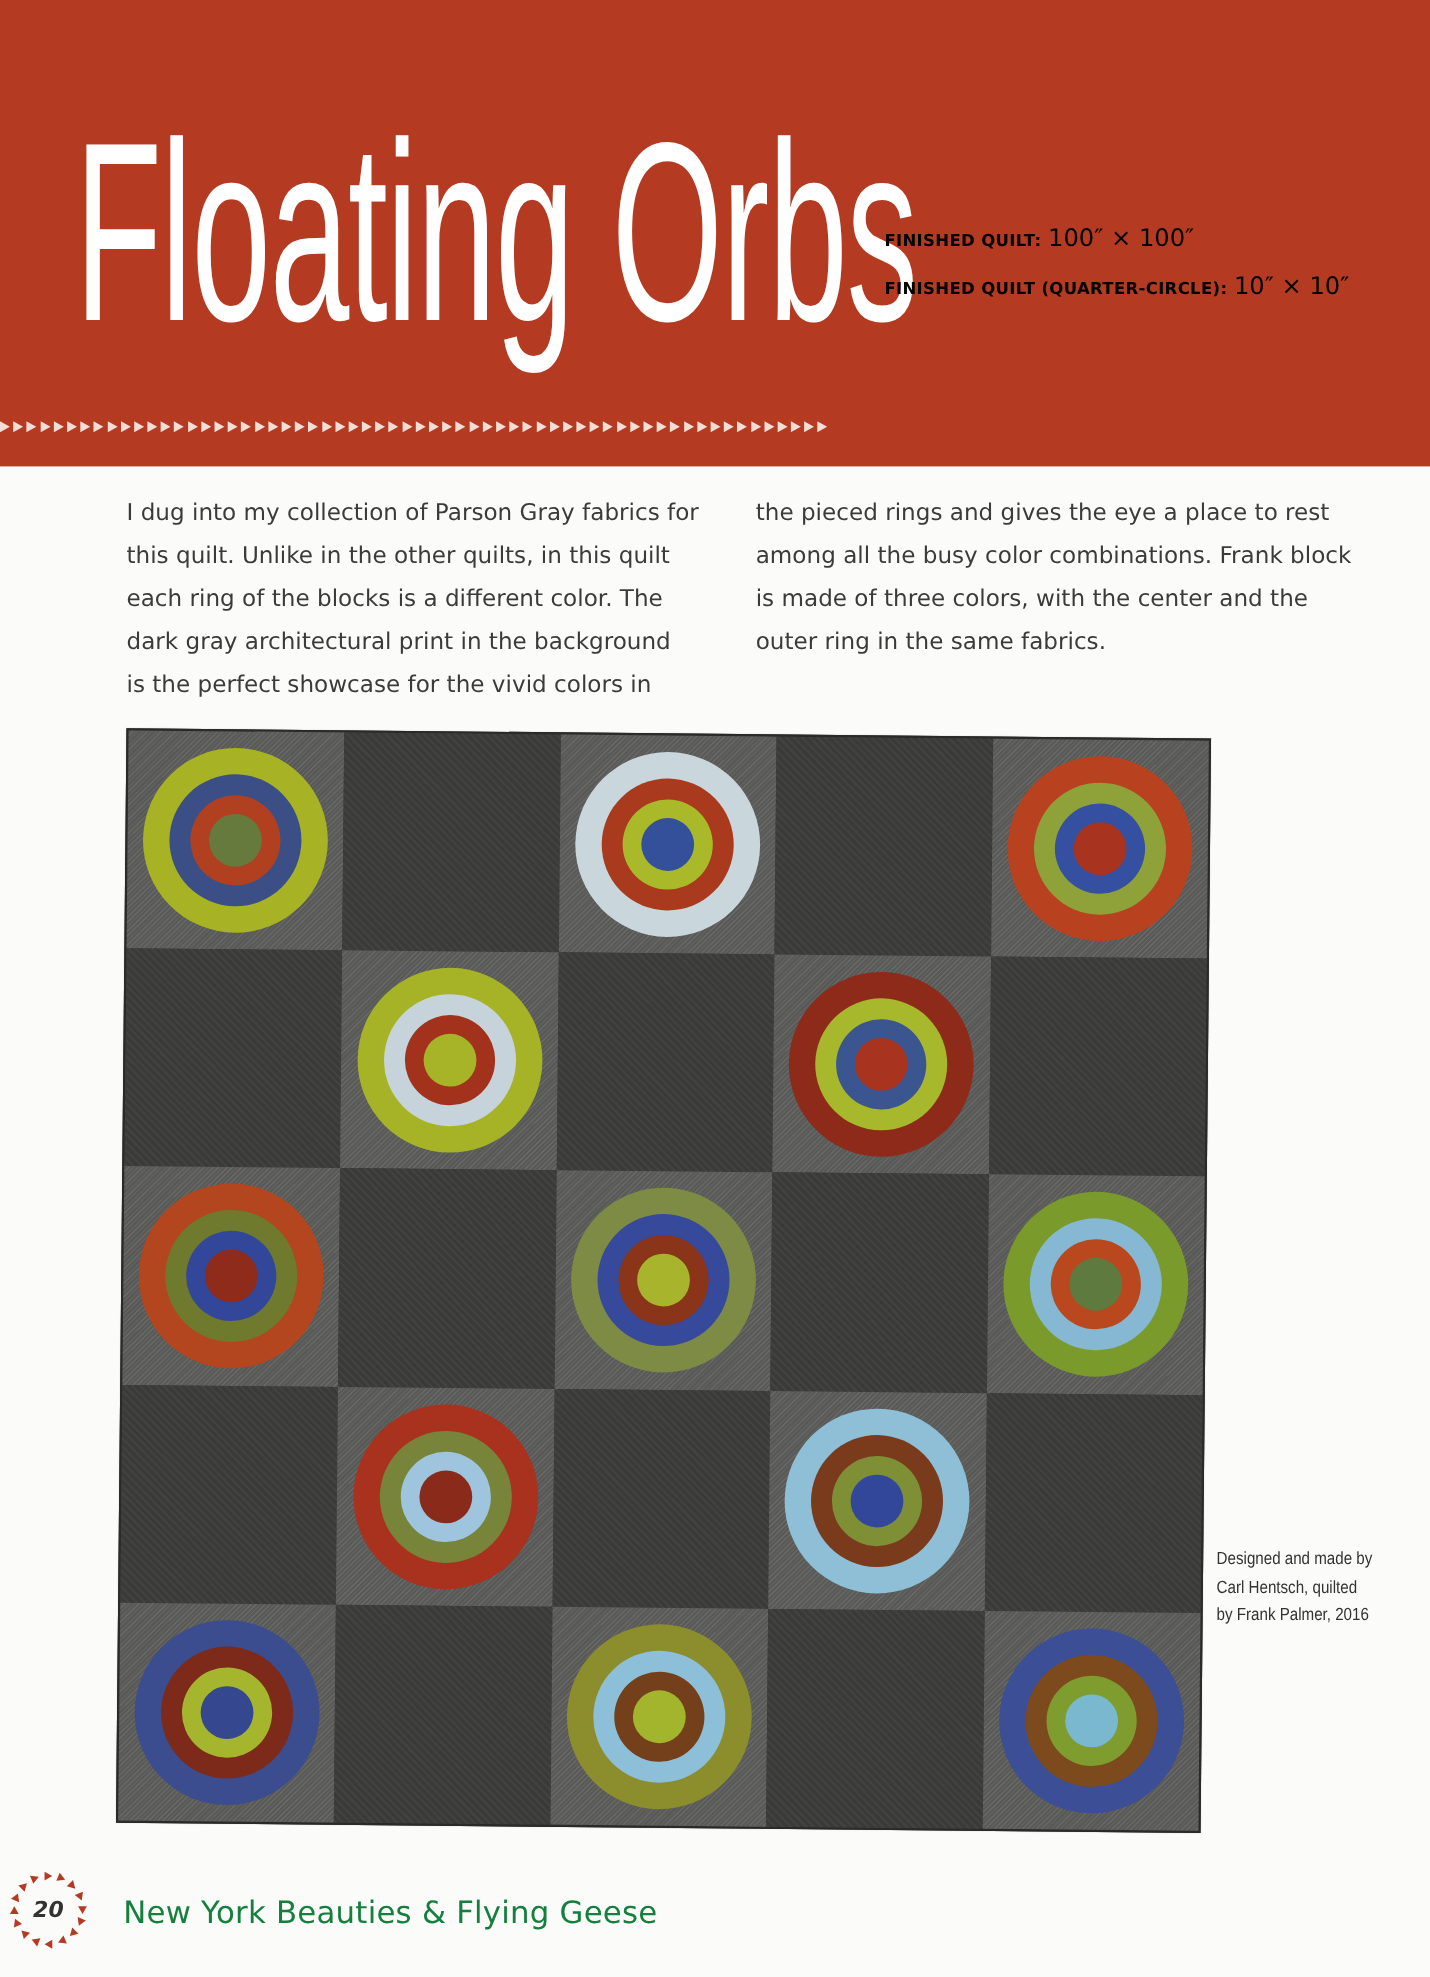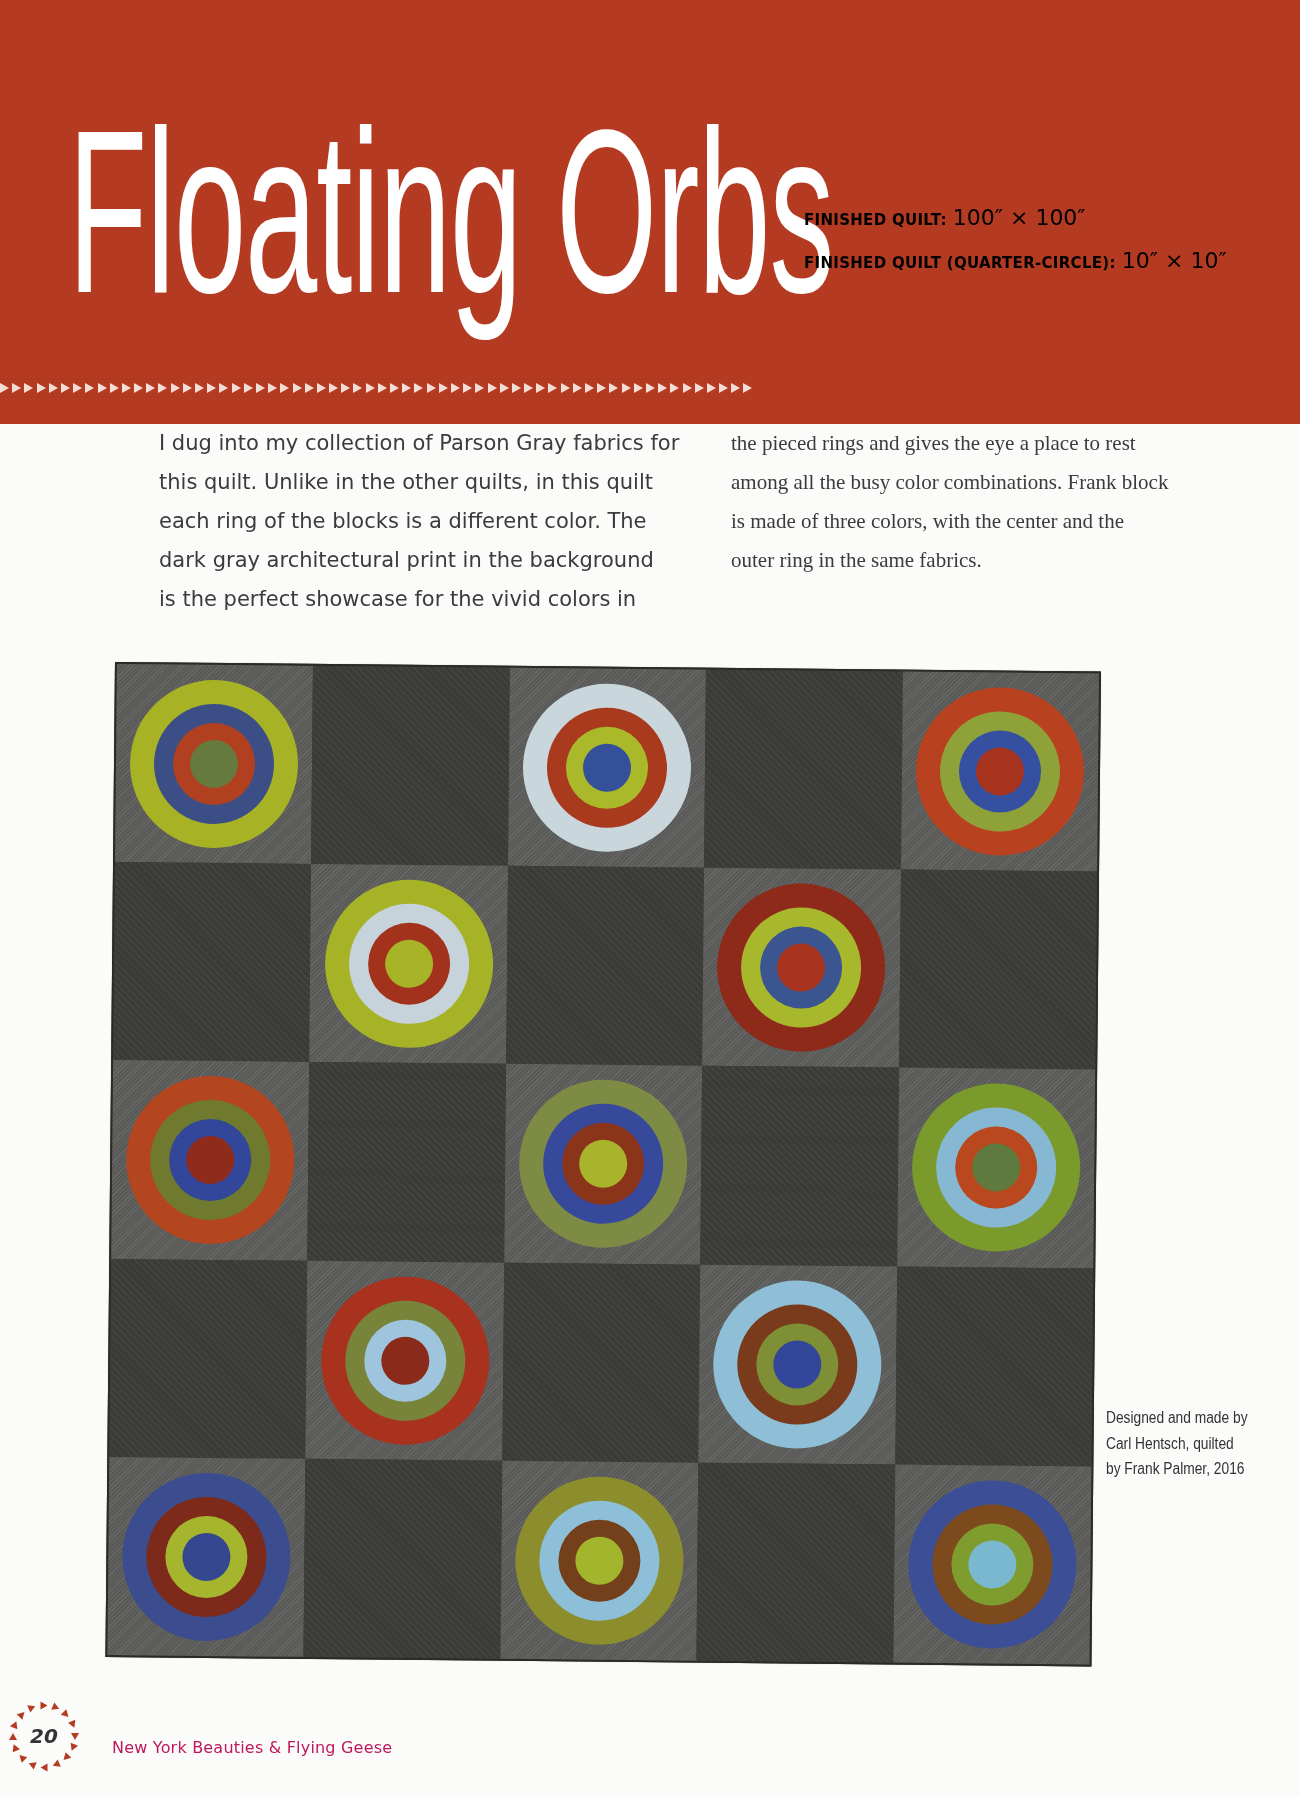--- a/index.html
+++ b/index.html
@@ -5,23 +5,23 @@
   html, body { margin:0; padding:0; }
   body { width:1300px; height:1797px; background:#fbfbfa; position:relative; overflow:hidden; font-family:"DejaVu Sans", sans-serif; color:#3a3a3a; }
   .banner { position:absolute; left:0; top:0; width:1300px; height:424px; background:#b43b22; }
   .title { position:absolute; left:68px; top:96px; font-family:"Liberation Sans Narrow","Liberation Sans", sans-serif; color:#fff; font-size:232px; line-height:1; letter-spacing:-2px; transform:scaleX(0.56); transform-origin:left top; white-space:nowrap; font-weight:400; }
   .specs { position:absolute; left:804px; top:205px; color:#000000; }
   .spec-line { display:flex; align-items:baseline; height:43px; white-space:nowrap; }
   .spec-label { font-family:"DejaVu Sans", sans-serif; font-weight:bold; font-size:15px; letter-spacing:0.3px; margin-right:6px; }
   .spec-value { font-family:"DejaVu Sans", sans-serif; font-size:22px; font-weight:normal; }
   .arrows { position:absolute; left:0; top:383px; display:flex; gap:0; }
   .arrow { width:0; height:0; border-top:5px solid transparent; border-bottom:5px solid transparent; border-left:9px solid #f4ddd5; margin-right:3.2px; }
-  .col { position:absolute; top:424px; font-size:21px; line-height:39px; color:#3b3b3b;margin-left:44px; }
+  .col { position:absolute; top:447px; font-size:21px; line-height:39px; color:#3b3b3b; }
   .col-left { left:115px; width:540px; }
-  .col-right { left:687px; width:560px;font-family:Liberation Serif, serif; }
+  .col-right { left:687px; width:560px; }
   .col p { margin:0; }
   .col span { display:block; white-space:nowrap; }
   .quilt { position:absolute; left:115px; top:662px; width:986px; height:995px; background:#3b3b39; border:2px solid #2a2a28; box-sizing:border-box; transform:rotate(0.55deg); transform-origin:left top; display:grid; grid-template-columns:repeat(5,1fr); grid-template-rows:repeat(5,1fr); box-shadow:0 0 1px rgba(0,0,0,.4); }
   .block { position:relative; }
   .block.plain { background:
       repeating-linear-gradient(45deg, rgba(255,255,255,0.03) 0 2px, rgba(0,0,0,0.04) 2px 5px),
       #3c3c3a; }
   .block.ringbg { background:
       repeating-linear-gradient(135deg, rgba(255,255,255,0.07) 0 1px, rgba(0,0,0,0.06) 1px 3px),
       #5e5e5c; }
@@ -29,21 +29,21 @@
   .r1 { width:168px; height:168px; }
   .r2 { width:120px; height:120px; }
   .r3 { width:82px; height:82px; }
   .r4 { width:48px; height:48px; }
   .caption { position:absolute; left:1106px; top:1405px; font-family:"Liberation Sans Narrow","Liberation Sans", sans-serif; font-size:16px; line-height:25.5px; color:#333; width:190px; }
   .caption p { margin:0 0 16px 0; }
   .caption span { display:block; white-space:nowrap; transform:scaleX(0.86); transform-origin:left; }
   .folio { position:absolute; left:8px; top:1700px; width:72px; height:72px;font-style:italic; }
   .folio-num { position:absolute; left:0; top:0; width:72px; height:72px; display:flex; align-items:center; justify-content:center; font-weight:bold; font-size:20px; color:#333; }
   .folio-tri { position:absolute; width:0; height:0; border-left:4px solid transparent; border-right:4px solid transparent; border-bottom:7px solid #b43b22; }
-  .footer-title { position:absolute; left:112px; top:1722px; font-size:16px; color:#be185d; letter-spacing:0.2px;margin-top:16px; }
+  .footer-title { position:absolute; left:112px; top:1722px; font-size:28px; color:#15803d; letter-spacing:0.2px; }
 </style>
 </head>
 <body>
 
 <div class="banner">
   <div class="title">Floating Orbs</div>
   <div class="specs">
     <div class="spec-line">
       <span class="spec-label">FINISHED QUILT:</span>
       <span class="spec-value">100″ × 100″</span>

